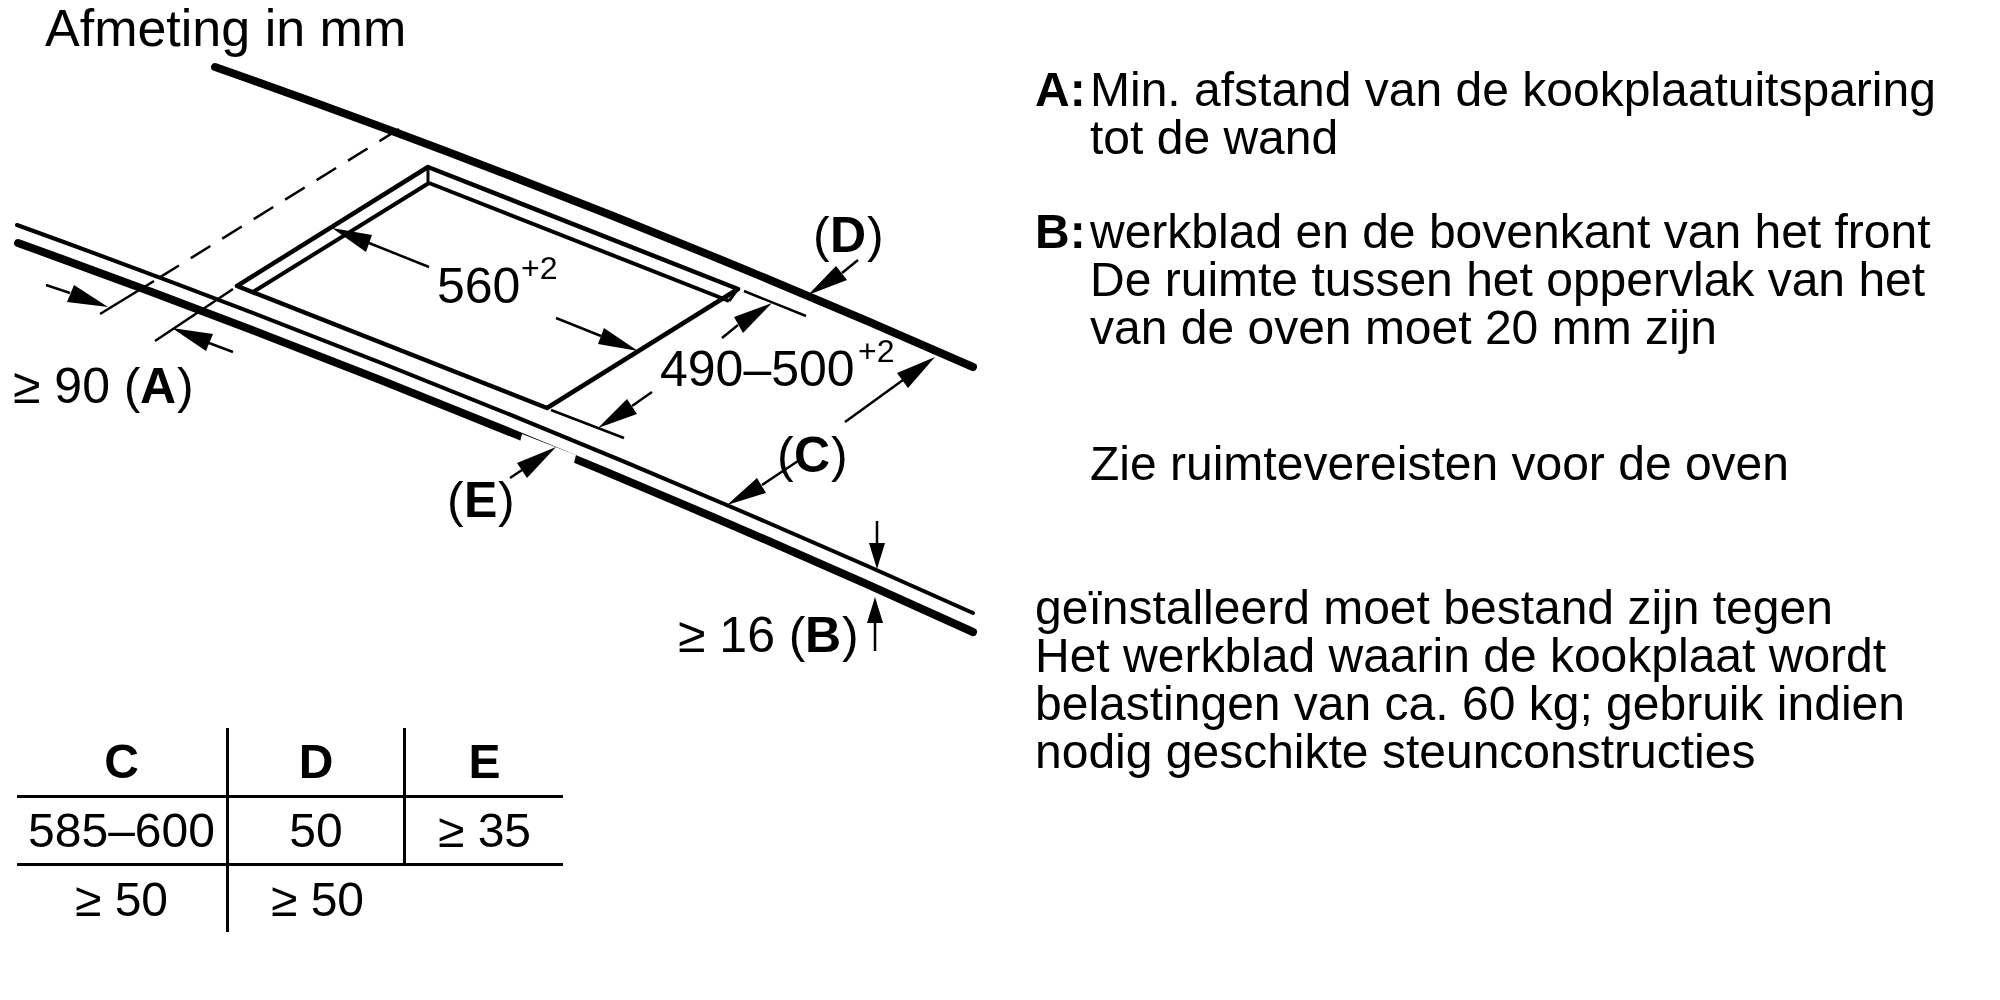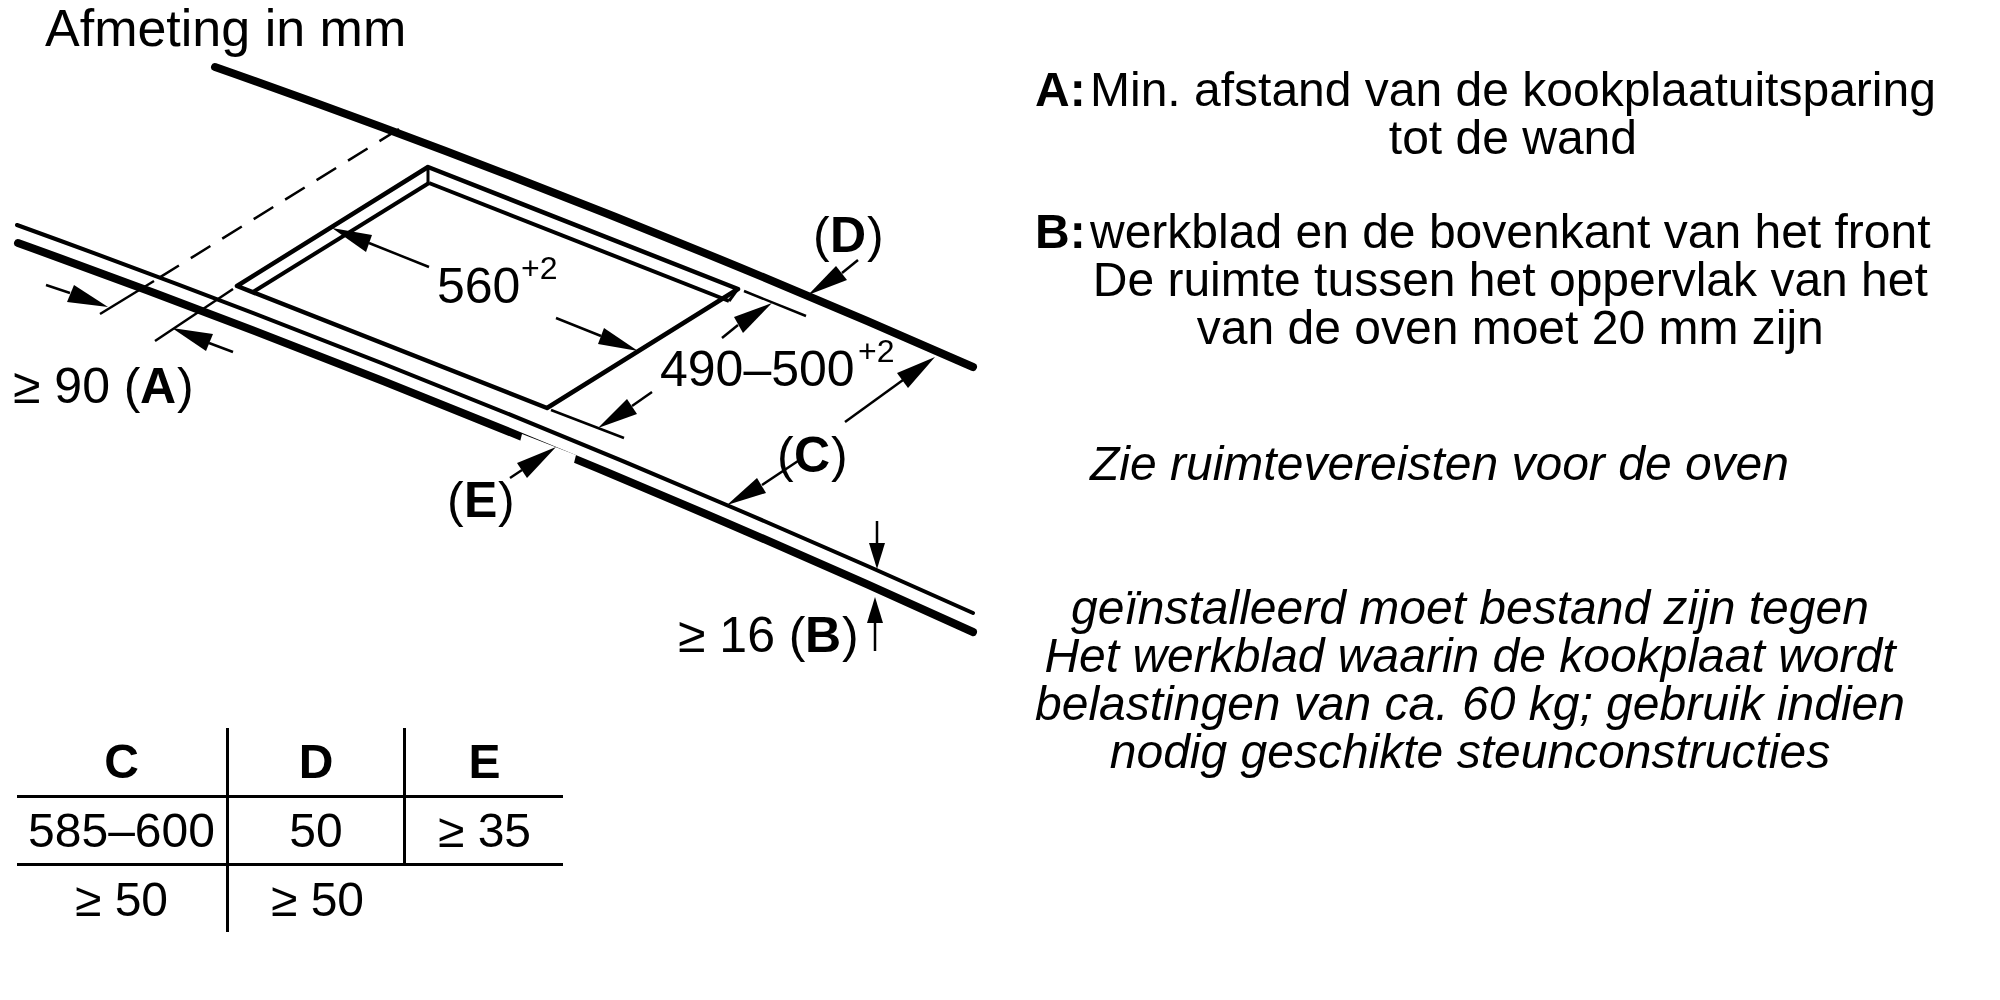--- a/index.html
+++ b/index.html
@@ -29,22 +29,22 @@
     white-space:nowrap;
   }
   .spec-head{font-weight:bold;}
   .b-right{border-right:3px solid #000;}
   .b-bottom{border-bottom:3px solid #000;}
   
   .note{
     position:absolute;font-size:48px;line-height:48px;white-space:nowrap;
   }
   .note-label{position:absolute;left:0;top:0;font-weight:bold;}
-  .note-lines{margin-left:55px;text-align:center;}
-  .note-plain .note-lines{margin-left:0;font-style:italic;}
+  .note-lines{margin-left:55px;}
+  .note-plain .note-lines{margin-left:0;}
 </style>
 </head>
 <body>
 
 <div class="page-title">Afmeting in mm</div>
 
 <svg class="diagram-svg" width="2000" height="1000" viewBox="0 0 2000 1000">
 
   <path d="M215,67 Q594,200 973,367" stroke="#000" stroke-width="8" fill="none" stroke-linecap="round"></path>
 

